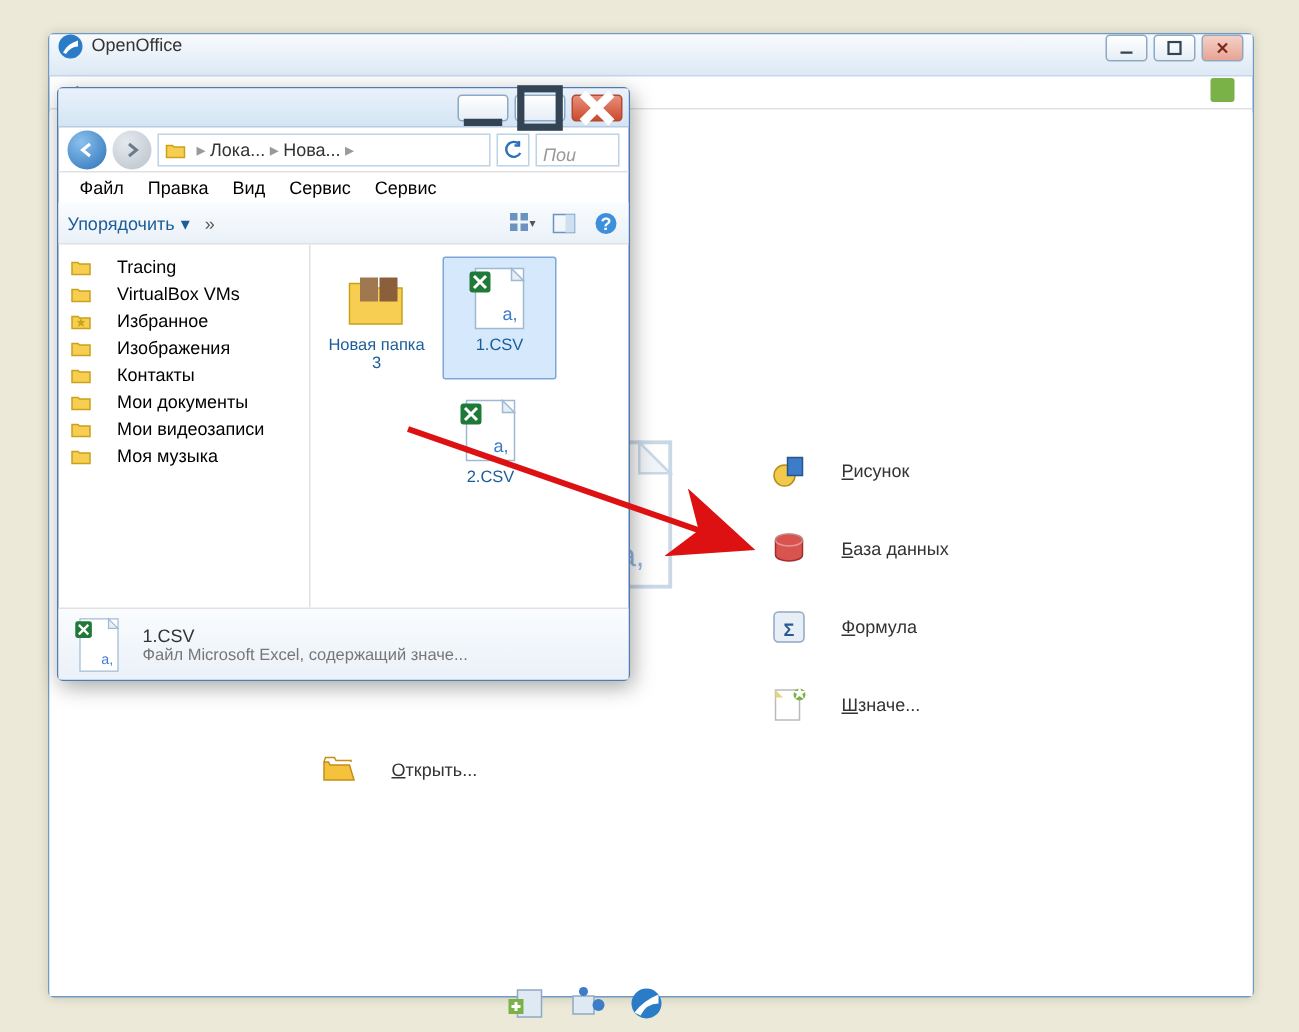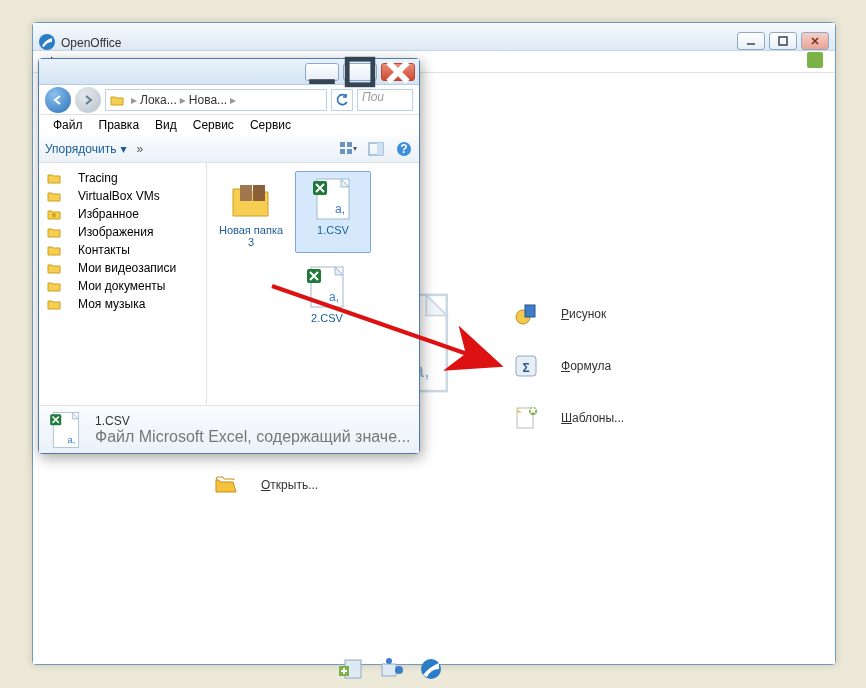--- a/index.html
+++ b/index.html
@@ -1,42 +1,42 @@
 <!DOCTYPE html>
 <html><head>
 <meta charset="utf-8">
 <style>
 *{margin:0;padding:0;box-sizing:border-box;font-family:"Segoe UI",Tahoma,sans-serif;font-size:12px}
 body{width:866px;height:688px;background:#ECE9D8;position:relative;overflow:hidden}
 
 
 .oo-window{position:absolute;left:32px;top:22px;width:804px;height:643px;background:#fff;border:1px solid #6F9AC4;border-radius:4px;box-shadow:0 0 8px rgba(0,0,0,.15)}
 
-.oo-titlebar{height:28px;background:linear-gradient(#F7FAFD,#DDE9F5);display:flex;align-items:flex-end;padding:0 6px;border-bottom:1px solid #c5d7e8}
+.oo-titlebar{height:28px;background:linear-gradient(#F7FAFD,#DDE9F5);display:flex;align-items:flex-start;padding:0 6px;border-bottom:1px solid #c5d7e8}
 .oo-titlebar .ticon{width:16px;height:16px;border-radius:50%;background:#2a7cc7;margin-right:6px;display:flex;align-items:center;justify-content:center}
 .oo-titlebar .ticon svg{width:12px;height:12px}
 .oo-titlebar .title{flex:1;color:#333}
 .wbtn{width:28px;height:18px;border:1px solid #8ea9c4;border-radius:3px;margin-left:4px;display:flex;align-items:center;justify-content:center;background:linear-gradient(#fff,#e6eef6);cursor:pointer}
 .wbtn.close{background:linear-gradient(#f5d0c8,#e8a494)}
 .wbtn svg{width:10px;height:10px}
 
 .oo-menubar{height:22px;display:flex;align-items:center;padding:0 6px;border-bottom:1px solid #e1e1e1}
 .oo-menubar .mitem{padding:3px 8px;cursor:pointer}
 .oo-menubar .tray{margin-left:auto;padding-right:6px}
 .tray-icon{width:16px;height:16px;display:inline-block;background:#7ab248;border-radius:2px}
 
 .oo-body{position:absolute;left:0;top:52px;right:0;bottom:0;background:#fff}
 
 .logo-row{position:absolute;left:170px;top:130px;display:flex;align-items:flex-end}
 .logo-text{font-size:38px;font-weight:300;color:#555;letter-spacing:1px}
 .logo-tm{font-size:11px;color:#555;margin:0 2px 18px 2px}
 .logo-4{font-size:56px;font-weight:300;color:#1e8bd0;margin-left:4px;line-height:40px}
 
 .apps-col{position:absolute;left:480px;top:226px;display:flex;flex-direction:column;gap:26px}
-.left-col{position:absolute;left:180px;top:397px;display:flex;flex-direction:column;gap:26px}
+.left-col{position:absolute;left:180px;top:425px;display:flex;flex-direction:column;gap:26px}
 .app-item{display:flex;align-items:center;gap:22px;cursor:pointer}
 .app-item .aicon{width:26px;height:26px;display:flex;align-items:center;justify-content:center}
 .app-item .alabel{color:#333}
 .app-item .alabel u{text-decoration:underline}
 
 .bottom-icons{position:absolute;left:304px;top:582px;display:flex;gap:12px}
 .bicon{width:28px;height:24px;display:flex;align-items:center;justify-content:center;cursor:pointer}
 
 
 .explorer{position:absolute;left:38px;top:58px;width:382px;height:396px;background:#fff;border:1px solid #4e7bb1;border-radius:4px;box-shadow:2px 4px 14px rgba(0,0,0,.35)}
@@ -48,21 +48,21 @@
 
 .ex-nav{height:30px;display:flex;align-items:center;padding:0 6px;gap:4px;border-bottom:1px solid #e1e1e1}
 .navball{width:26px;height:26px;border-radius:50%;background:radial-gradient(circle at 35% 30%,#8bc1ee,#2b71b7);display:flex;align-items:center;justify-content:center;cursor:pointer}
 .navball.fwd{background:radial-gradient(circle at 35% 30%,#e4e9ee,#b9c2cb)}
 .navball svg{width:12px;height:12px}
 .breadcrumb{flex:1;height:22px;border:1px solid #bcd2e6;background:#fff;display:flex;align-items:center;padding:0 4px;font-size:11px;overflow:hidden}
 .breadcrumb .bcicon{width:14px;height:14px;margin-right:4px}
 .breadcrumb .crumb{display:flex;align-items:center;color:#333;cursor:pointer;white-space:nowrap}
 .breadcrumb .crumbsep{margin:0 3px;color:#999}
 .ex-refresh{width:22px;height:22px;border:1px solid #bcd2e6;display:flex;align-items:center;justify-content:center;cursor:pointer;color:#2b71b7}
-.ex-search{width:56px;height:22px;border:1px solid #bcd2e6;padding:0 4px;color:#999;font-style:italic;display:flex;align-items:flex-start}
+.ex-search{width:56px;height:22px;border:1px solid #bcd2e6;padding:0 4px;color:#999;font-style:italic;display:flex;align-items:flex-end}
 
 .ex-menubar{height:20px;display:flex;align-items:center;padding:0 6px;gap:0}
 .ex-menubar .mitem{padding:2px 8px;cursor:pointer}
 
 .ex-toolbar{height:28px;display:flex;align-items:center;padding:0 6px;border-bottom:1px solid #e1e1e1;background:linear-gradient(#fafcfe,#eaf1f8)}
 .ex-toolbar .org{color:#1b5d99;cursor:pointer;display:flex;align-items:center;gap:4px}
 .ex-toolbar .more{margin-left:10px;color:#555;cursor:pointer}
 .ex-toolbar .right{margin-left:auto;display:flex;align-items:center;gap:10px}
 .ex-toolbar .tbicon{width:18px;height:18px;cursor:pointer;display:flex;align-items:center;justify-content:center}
 
@@ -73,21 +73,21 @@
 .folder-y{fill:#F7CE52;stroke:#C9A21B}
 .ex-files{flex:1;padding:8px 6px;display:flex;flex-wrap:wrap;align-content:flex-start;gap:6px}
 .file-item{width:76px;display:flex;flex-direction:column;align-items:center;text-align:center;cursor:pointer;padding:4px 2px;border:1px solid transparent;border-radius:2px}
 .file-item.selected{border:1px solid #7da7d9;background:#d6e8fb}
 .file-item .ficon{width:48px;height:46px;display:flex;align-items:center;justify-content:center}
 .file-item .flabel{font-size:11px;color:#1b5d99;margin-top:2px}
 
 .ex-details{position:absolute;left:0;right:0;bottom:0;height:48px;border-top:1px solid #e1e1e1;display:flex;align-items:center;padding:4px 8px;gap:10px;background:linear-gradient(#fafcfe,#eaf1f8)}
 .ex-details .dicon{width:38px;height:38px}
 .ex-details .dtext .dname{color:#333}
-.ex-details .dtext .ddesc{color:#777;font-size:16px}
+.ex-details .dtext .ddesc{color:#777;font-size:11px}
 
 
 .drag-ghost{position:absolute;left:354px;top:288px;width:110px;height:110px;opacity:.55;pointer-events:none}
 .drag-arrow{position:absolute;left:268px;top:282px;width:250px;height:100px;pointer-events:none}
 
 </style>
 </head>
 <body>
 
 <div class="oo-window">
@@ -128,40 +128,50 @@
 
     <div class="apps-col">
       <div class="app-item">
         <span class="aicon">
             <svg width="26" height="26">
               <circle cx="10" cy="16" r="7" fill="#f3c94d" stroke="#b58f1d"></circle>
               <rect x="12" y="4" width="10" height="12" fill="#3d7cc9" stroke="#27558d"></rect>
             </svg>
           </span>
         <span class="alabel"><u>Р</u><span>исунок</span></span>
+      </div>
+      <div class="app-item">
+        <span class="aicon">
+            <svg width="26" height="26">
+              <ellipse cx="13" cy="7" rx="9" ry="4" fill="#d9534f" stroke="#9e2f2b"></ellipse>
+              <path d="M4 7v10c0 2.2 4 4 9 4s9-1.8 9-4V7" fill="#d9534f" stroke="#9e2f2b"></path>
+              <ellipse cx="13" cy="7" rx="9" ry="4" fill="none" stroke="#fff" opacity=".4"></ellipse>
+            </svg>
+          </span>
+        <span class="alabel"><u>Б</u><span>аза данных</span></span>
       </div>
       <div class="app-item">
         <span class="aicon">
             <svg width="26" height="26">
               <rect x="3" y="3" width="20" height="20" rx="3" fill="#e8eef5" stroke="#8ea9c4"></rect>
               <text x="13" y="19" font-size="14" text-anchor="middle" fill="#2b5b8c" font-weight="bold">Σ</text>
             </svg>
           </span>
         <span class="alabel"><u>Ф</u><span>ормула</span></span>
       </div>
       <div class="app-item">
         <span class="aicon">
             <svg width="26" height="26">
               <rect x="4" y="3" width="16" height="20" fill="#fff" stroke="#bbb"></rect>
               <path d="M4 3l5 5-5 0z" fill="#e7d57a"></path>
               <circle cx="20" cy="6" r="4" fill="#7ab248"></circle>
               <text x="20" y="9" font-size="8" text-anchor="middle" fill="#fff">★</text>
             </svg>
           </span>
-        <span class="alabel"><u>Ш</u><span>аблоны...</span></span>
+        <span class="alabel"><u>Ш</u><span>значе...</span></span>
       </div>
     </div>
 
     <div class="left-col">
       <div class="app-item">
         <span class="aicon">
             <svg width="26" height="26">
               <path d="M3 8v12h20l-3-10H7l-1-2z" fill="#f5c23d" stroke="#c48f17"></path>
               <path d="M3 8l1-3h6l1 2h10v1" fill="none" stroke="#c48f17"></path>
             </svg>
@@ -325,27 +335,27 @@
       <div class="tree-item">
           <svg class="ticon" viewBox="0 0 14 14">
             <path class="folder-y" d="M1 4h4l1 1h7v7H1z"></path>
           </svg>
           <span>Контакты</span>
         </div>
       <div class="tree-item">
           <svg class="ticon" viewBox="0 0 14 14">
             <path class="folder-y" d="M1 4h4l1 1h7v7H1z"></path>
           </svg>
+          <span>Мои документы</span>
+        </div>
+      <div class="tree-item">
+          <svg class="ticon" viewBox="0 0 14 14">
+            <path class="folder-y" d="M1 4h4l1 1h7v7H1z"></path>
+          </svg>
           <span>Мои видеозаписи</span>
-        </div>
-      <div class="tree-item">
-          <svg class="ticon" viewBox="0 0 14 14">
-            <path class="folder-y" d="M1 4h4l1 1h7v7H1z"></path>
-          </svg>
-          <span>Мои документы</span>
         </div>
       <div class="tree-item">
           <svg class="ticon" viewBox="0 0 14 14">
             <path class="folder-y" d="M1 4h4l1 1h7v7H1z"></path>
           </svg>
           <span>Моя музыка</span>
         </div>
     </div>
 
     <div class="ex-files">

